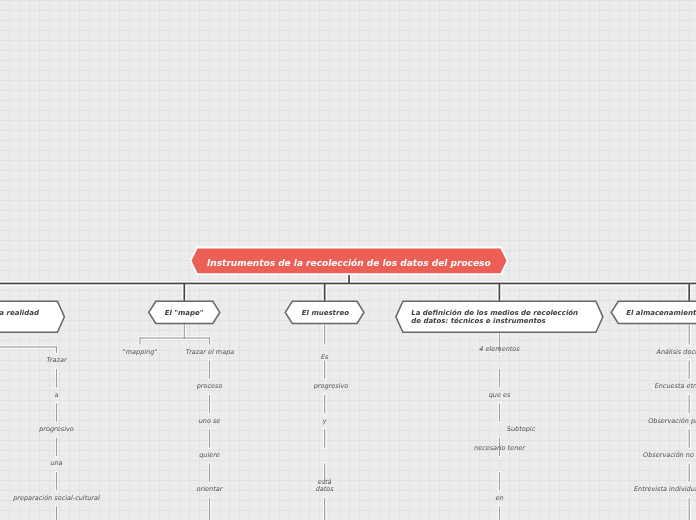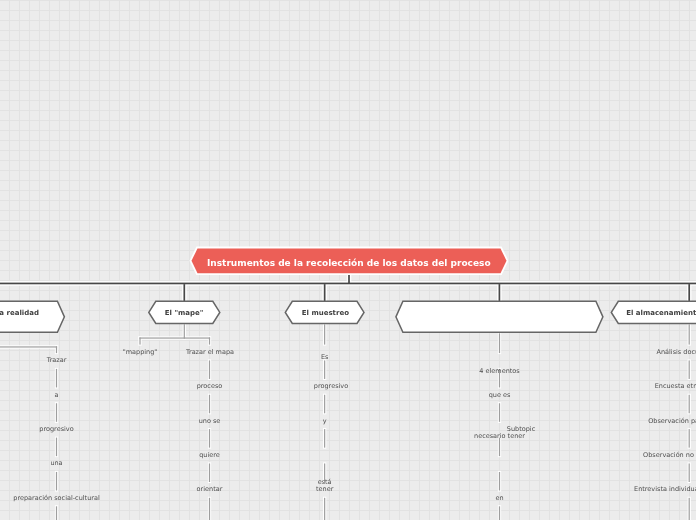--- a/index.html
+++ b/index.html
@@ -3,21 +3,21 @@
 <meta charset="utf-8">
 <style>
   html,body{margin:0;padding:0;background:#ececec;}
   body{width:696px;height:520px;overflow:hidden;font-family:"DejaVu Sans",sans-serif;}
   #canvas{position:relative;width:696px;height:520px;overflow:hidden;
           background-color:#ececec;
           background-image:
             linear-gradient(to right,#e2e2e2 0px,#e2e2e2 1px,transparent 1px),
             linear-gradient(to bottom,#e2e2e2 0px,#e2e2e2 1px,transparent 1px);
           background-size:10px 10px,10px 10px;
-          background-position:9px 0px,0px 0px;}
+          background-position:9px 0px,0px 0px;font-style:italic;}
   svg.lines{position:absolute;left:0;top:0;width:696px;height:520px;overflow:visible;}
   svg.lines .ln{fill:#474747;}
   svg.lines .halo{fill:#ffffff;}
   svg.lines .sl{fill:#9e9e9e;}
   svg.lines .nodeshape{fill:#ffffff;stroke:#666666;stroke-width:1.5;}
   .txt{position:absolute;white-space:nowrap;transform:translateZ(0);}
   .lbl{font-size:6.5px;line-height:10px;color:#4f4f4f;}
   .ntxt{font-size:7px;font-weight:bold;line-height:8.1px;color:#3f3f3f;}
   .rtxt{font-size:9px;font-weight:bold;line-height:12px;color:#ffffff;}
   .ctr{transform:translateX(-50%) translateZ(0);}
@@ -137,25 +137,29 @@
   <div class="txt lbl ctr" style="left:209.50px;top:415.88px">uno se</div>
   <div class="txt lbl ctr" style="left:209.50px;top:449.88px">quiere</div>
   <div class="txt lbl ctr" style="left:209.50px;top:483.88px">orientar</div>
   <div class="txt ntxt" style="left:301.80px;top:309.20px">
     <div>El muestreo</div>
   </div>
   <div class="txt lbl ctr" style="left:324.65px;top:352px">Es</div>
   <div class="txt lbl ctr" style="left:331px;top:380.88px">progresivo</div>
   <div class="txt lbl ctr" style="left:324.65px;top:415.88px">y</div>
   <div class="txt lbl ctr" style="left:324.65px;top:477px">está</div>
-  <div class="txt lbl ctr" style="left:324.65px;top:483.88px">tener</div>
-  <div class="txt lbl ctr" style="left:499.50px;top:366px">4 elementos</div>
+  <div class="txt lbl ctr" style="left:324.65px;top:483.88px">datos</div>
+  <div class="txt ntxt" style="left:411.20px;top:309.20px">
+    <div>La definición de los medios de recolección</div>
+    <div>de datos: técnicos e instrumentos</div>
+  </div>
+  <div class="txt lbl ctr" style="left:499.50px;top:344px">4 elementos</div>
   <div class="txt lbl ctr" style="left:499.50px;top:389.88px">que es</div>
   <div class="txt lbl ctr" style="left:521px;top:423.88px">Subtopic</div>
-  <div class="txt lbl ctr" style="left:499.50px;top:431px">necesario tener</div>
+  <div class="txt lbl ctr" style="left:499.50px;top:443px">necesario tener</div>
   <div class="txt lbl ctr" style="left:499.50px;top:492.88px">en</div>
   <div class="txt ntxt" style="left:626.20px;top:309.20px">
     <div>El almacenamiento de datos</div>
   </div>
   <div class="txt lbl ctr" style="left:689.20px;top:346.88px">Análisis documental</div>
   <div class="txt lbl ctr" style="left:689.20px;top:380.88px">Encuesta etnográfica</div>
   <div class="txt lbl ctr" style="left:689.20px;top:415.88px">Observación participante</div>
   <div class="txt lbl ctr" style="left:689.20px;top:449.88px">Observación no participante</div>
   <div class="txt lbl ctr" style="left:689.20px;top:483.88px">Entrevista individual estructurada</div>
 </div>

